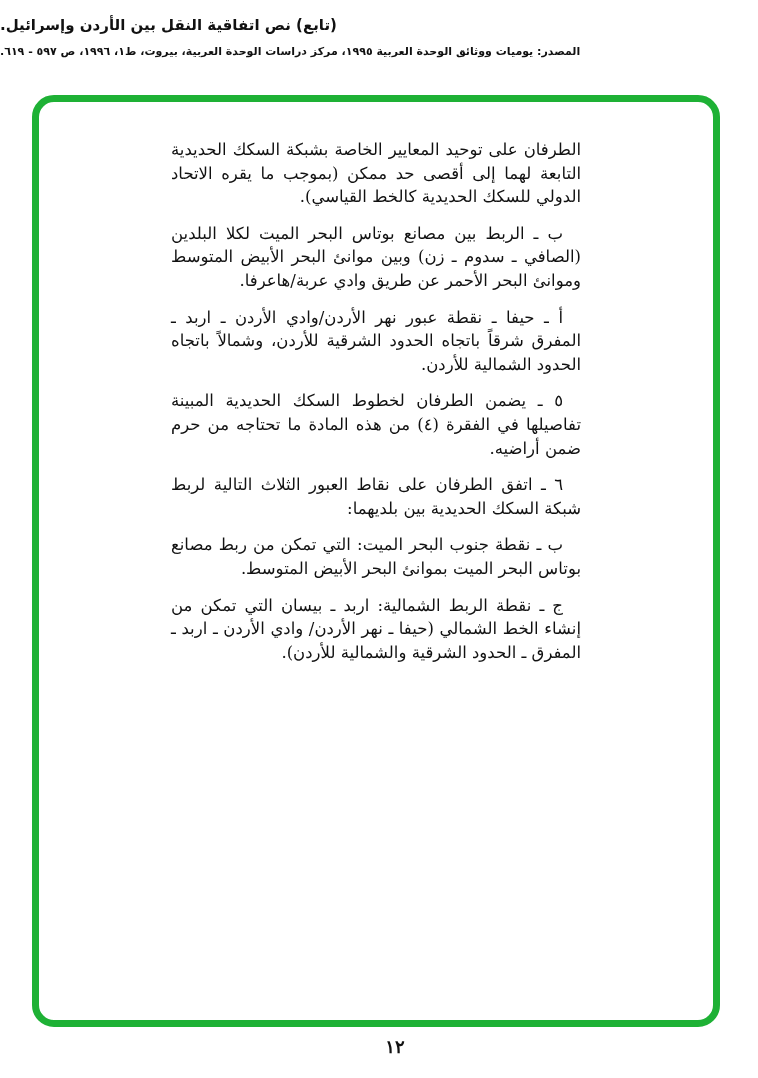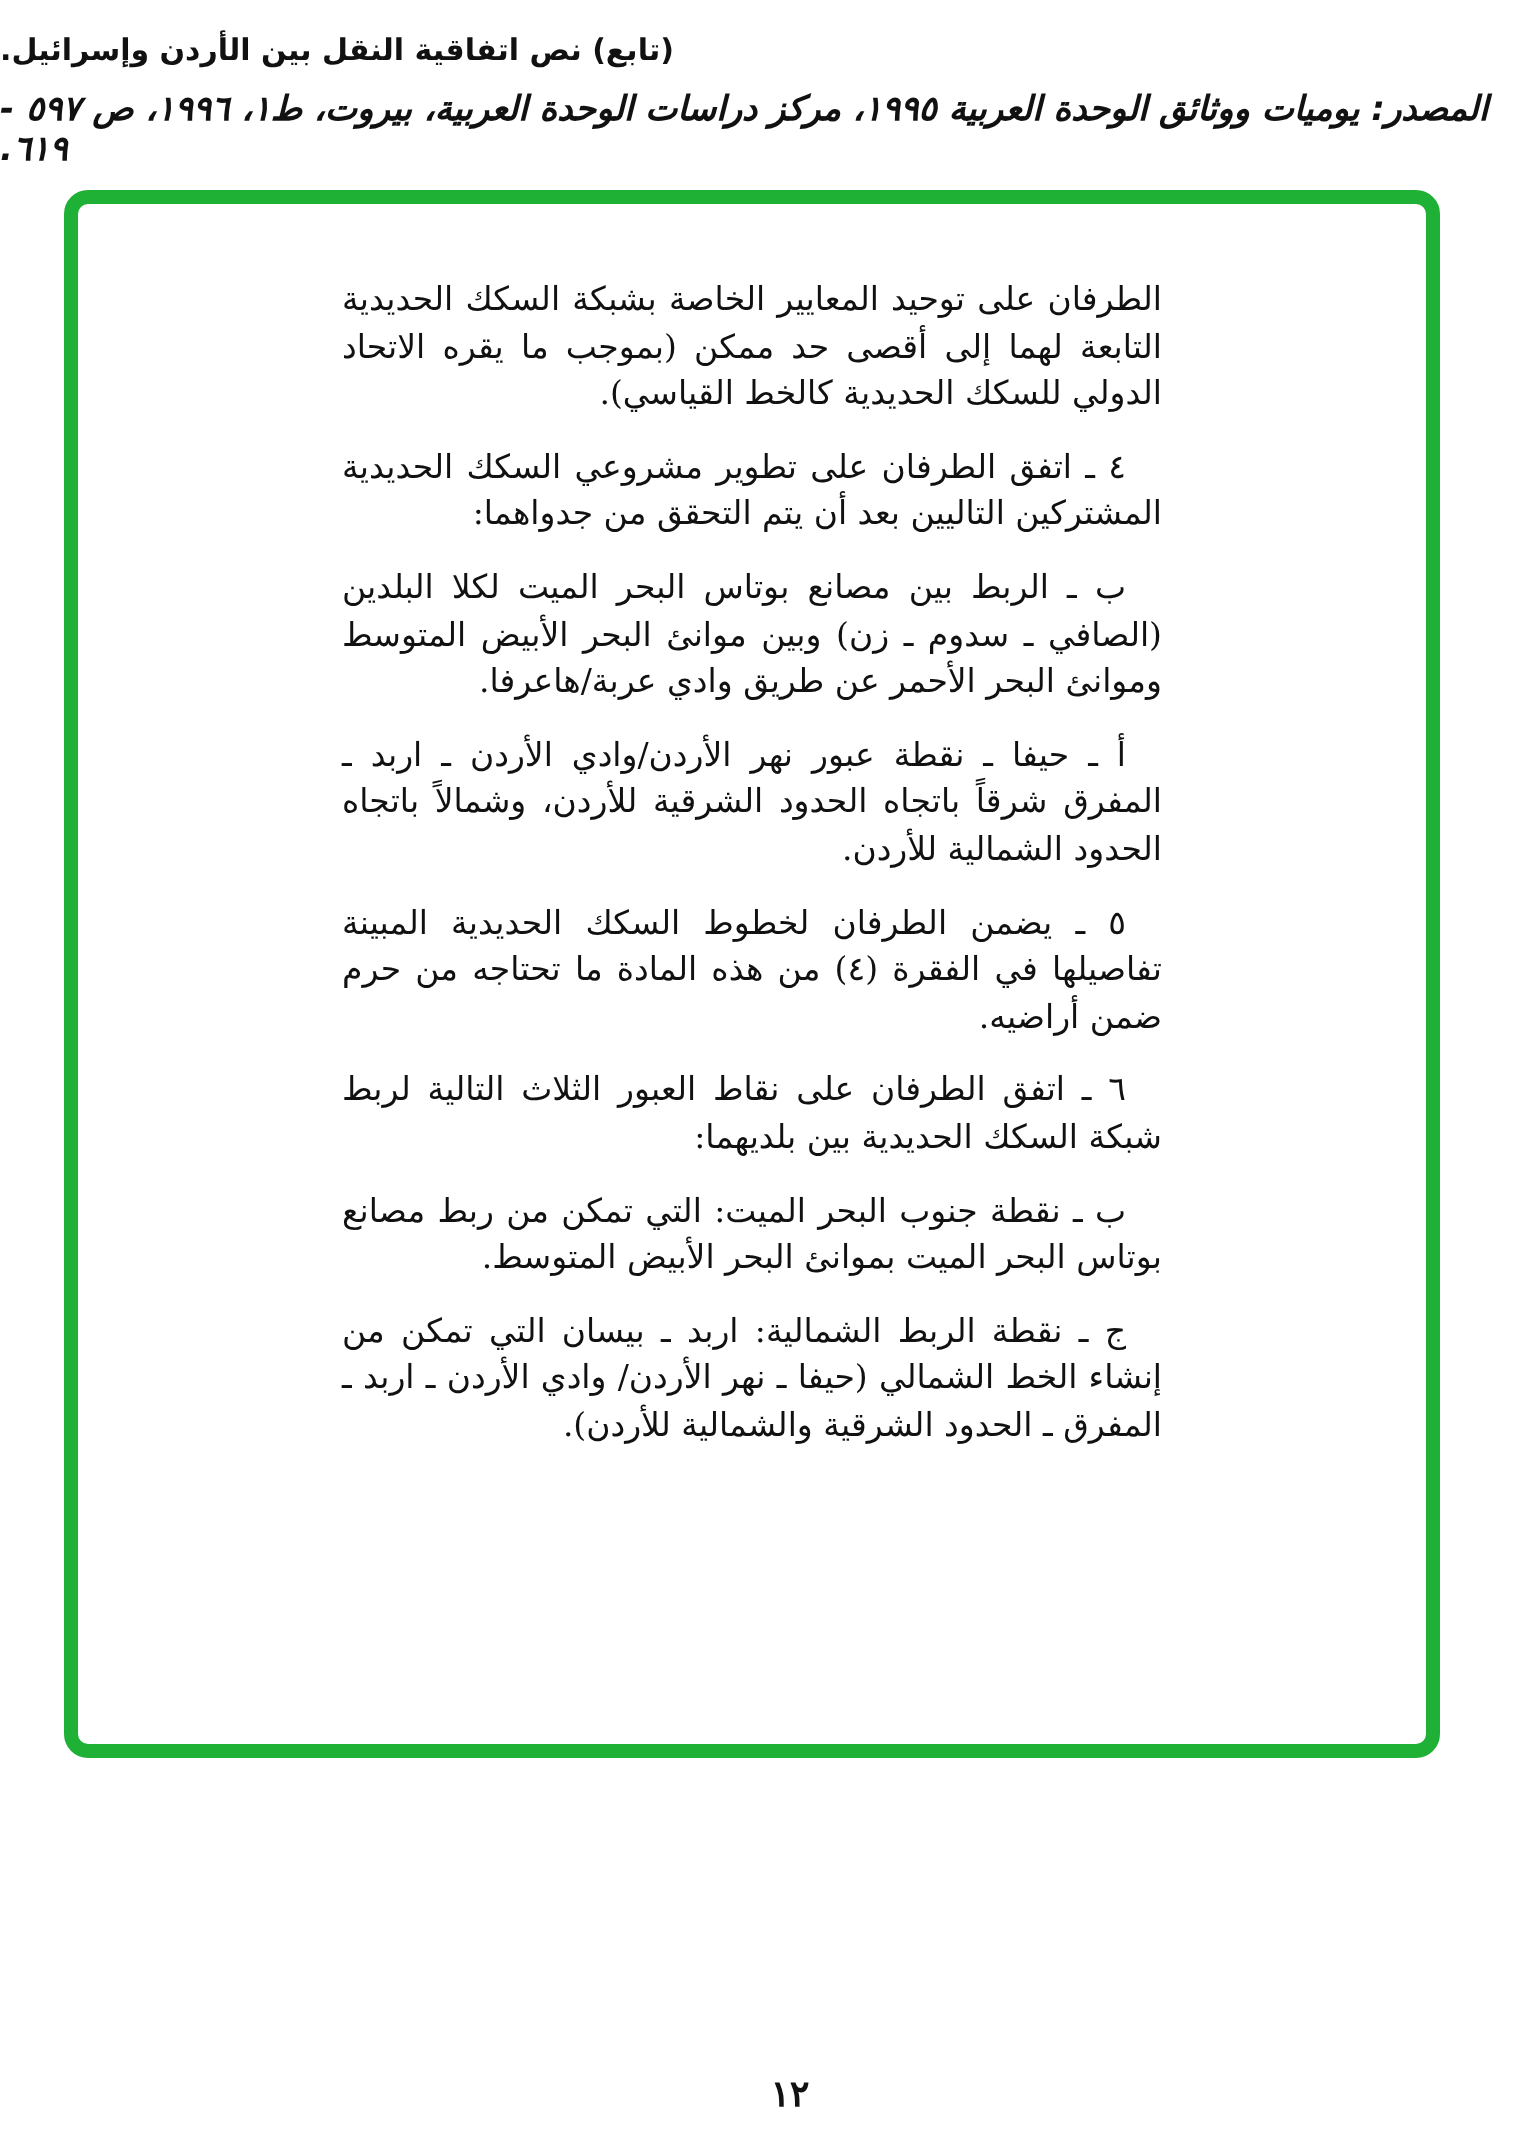--- a/index.html
+++ b/index.html
@@ -24,33 +24,32 @@
     direction: rtl;
     font-family: "DejaVu Sans", sans-serif;
   }
   .doc-title {
     font-size: 15px;
     font-weight: bold;
     letter-spacing: 0.2px;
   }
   .doc-source {
     margin-top: 11px;
-    font-size: 17px;
+    font-size: 11px;
     font-weight: bold;
-    font-style: italic;
   }
   .doc-frame {
     position: absolute;
     left: 32px;
     top: 95px;
     width: 688px;
-    height: 784px;
+    height: 932px;
     box-sizing: border-box;
     border: 7px solid #1eb135;
-    border-radius: 12px;
+    border-radius: 22px;
     background: #ffffff;
   }
   .doc-body {
     box-sizing: border-box;
     width: 100%;
     height: 100%;
     padding: 36px 132px 0 132px;
     direction: rtl;
     text-align: justify;
     font-size: 16.5px;
@@ -79,21 +78,20 @@
 <body>
 
 <div class="page-header">
   <div class="doc-title">(تابع) نص اتفاقية النقل بين الأردن وإسرائيل.</div>
   <div class="doc-source">المصدر: يوميات ووثائق الوحدة العربية ١٩٩٥، مركز دراسات الوحدة العربية، بيروت، ط١، ١٩٩٦، ص ٥٩٧ - ٦١٩.</div>
 </div>
 
 <div class="doc-frame">
   <div class="doc-body">
     <p>الطرفان على توحيد المعايير الخاصة بشبكة السكك الحديدية التابعة لهما إلى أقصى حد ممكن (بموجب ما يقره الاتحاد الدولي للسكك الحديدية كالخط القياسي).</p>
-    <p class="indent">٤ ـ اتفق الطرفان على تطوير مشروعي السكك الحديدية المشتركين التاليين بعد أن يتم التحقق من جدواهما:</p>
     <p class="indent">ب ـ الربط بين مصانع بوتاس البحر الميت لكلا البلدين (الصافي ـ سدوم ـ زن) وبين موانئ البحر الأبيض المتوسط وموانئ البحر الأحمر عن طريق وادي عربة/هاعرفا.</p>
     <p class="indent">أ ـ حيفا ـ نقطة عبور نهر الأردن/وادي الأردن ـ اربد ـ المفرق شرقاً باتجاه الحدود الشرقية للأردن، وشمالاً باتجاه الحدود الشمالية للأردن.</p>
     <p class="indent">٥ ـ يضمن الطرفان لخطوط السكك الحديدية المبينة تفاصيلها في الفقرة (٤) من هذه المادة ما تحتاجه من حرم ضمن أراضيه.</p>
     <p class="indent">٦ ـ اتفق الطرفان على نقاط العبور الثلاث التالية لربط شبكة السكك الحديدية بين بلديهما:</p>
     <p class="indent">ب ـ نقطة جنوب البحر الميت: التي تمكن من ربط مصانع بوتاس البحر الميت بموانئ البحر الأبيض المتوسط.</p>
     <p class="indent">ج ـ نقطة الربط الشمالية: اربد ـ بيسان التي تمكن من إنشاء الخط الشمالي (حيفا ـ نهر الأردن/ وادي الأردن ـ اربد ـ المفرق ـ الحدود الشرقية والشمالية للأردن).</p>
   </div>
 </div>
 
 <div class="page-number">١٢</div>

